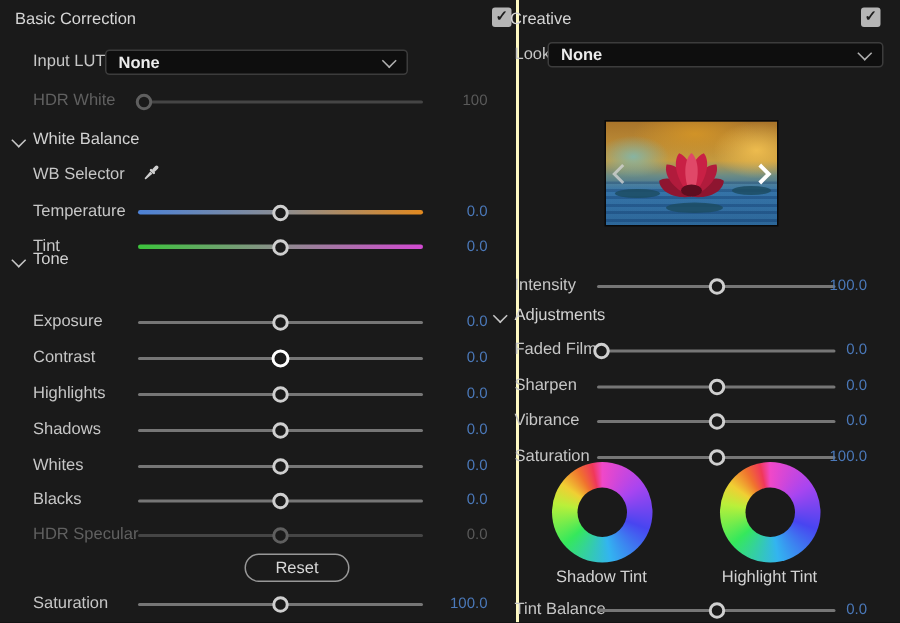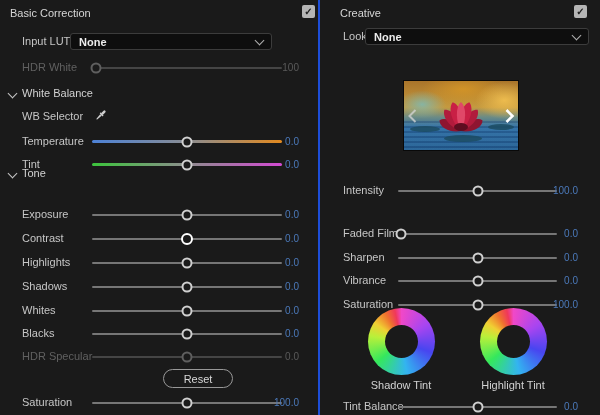--- a/index.html
+++ b/index.html
@@ -1,19 +1,19 @@
 <!DOCTYPE html>
 <html><head>
 <meta charset="utf-8">
 <style>
   html,body{margin:0;padding:0;background:#101010;}
   .app{position:relative;width:600px;height:415px;background:#1a1a1a;
        font-family:"Liberation Sans",sans-serif;font-size:11px;color:#c6c6c6;overflow:hidden;}
   .panel{position:absolute;top:0;bottom:0;}
-  .panel-left{left:0;width:318px;border-right:2px solid #1d4ed8;}
+  .panel-left{left:0;width:318px;border-right:2px solid #fef9c3;padding-left:26px;}
   .panel-right{left:320px;width:280px;}
   .hdr-title{position:absolute;left:10px;top:7px;color:#d6d6d6;}
   .checkbox{position:absolute;width:13px;height:13px;background:#b5b5b5;border-radius:2px;
             display:flex;align-items:center;justify-content:center;cursor:pointer;}
   .check{color:#1c1c1c;font-size:10px;font-weight:bold;line-height:1;}
   .row{position:absolute;left:0;right:0;height:17px;}
   .lbl{position:absolute;left:22px;top:2px;white-space:nowrap;}
   .rlbl{position:absolute;left:23px;top:2px;white-space:nowrap;}
   .sec-chev{position:absolute;top:5px;width:6px;height:6px;border-right:1.4px solid #c6c6c6;
             border-bottom:1.4px solid #c6c6c6;transform:rotate(45deg);}
@@ -251,20 +251,24 @@
 
     <div class="row" style="top:182px;">
       <span class="rlbl">Intensity</span>
       <div class="slider" style="left:78px;width:159px;">
         <div class="track"></div>
         <span class="knob" style="left:50%;"></span>
       </div>
       <span class="val rval">100.0</span>
     </div>
 
+    <div class="row" style="top:202px;">
+      <span class="sec-chev" style="left:10px;"></span>
+      <span class="sec-lbl" style="left:23px;">Adjustments</span>
+    </div>
 
     <div class="row" style="top:225px;padding-left:26px;">
       <span class="rlbl">Faded Film</span>
       <div class="slider" style="left:78px;width:159px;">
         <div class="track"></div>
         <span class="knob" style="left:2%;"></span>
       </div>
       <span class="val rval">0.0</span>
     </div>
 

